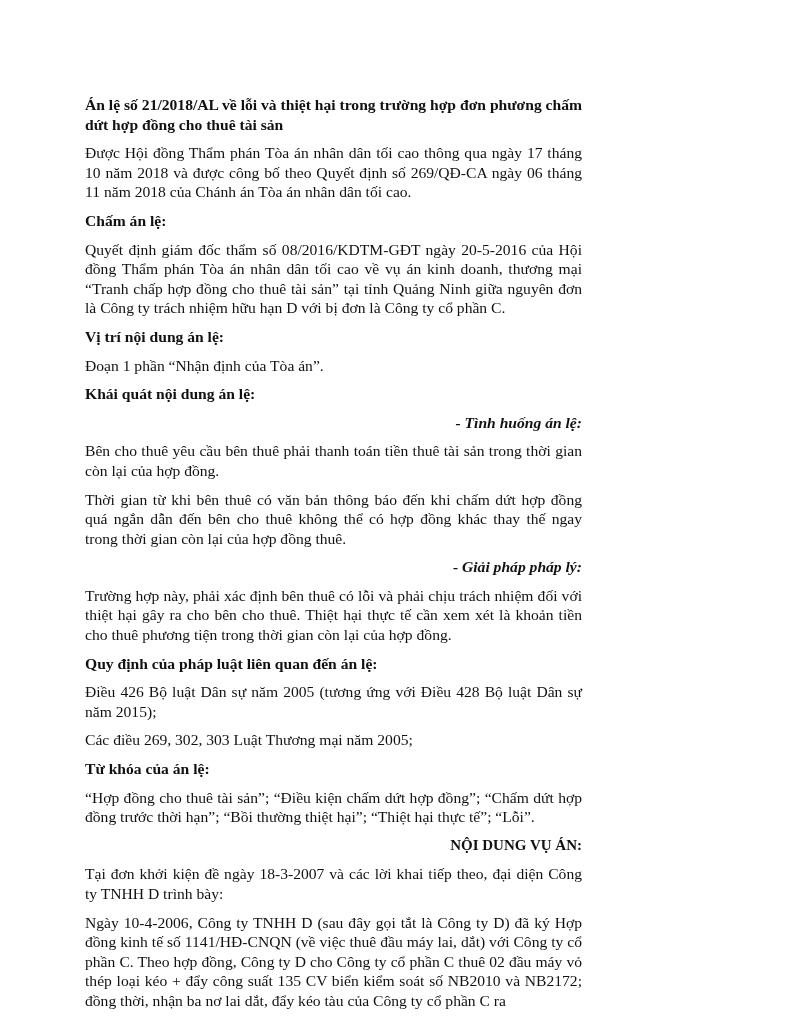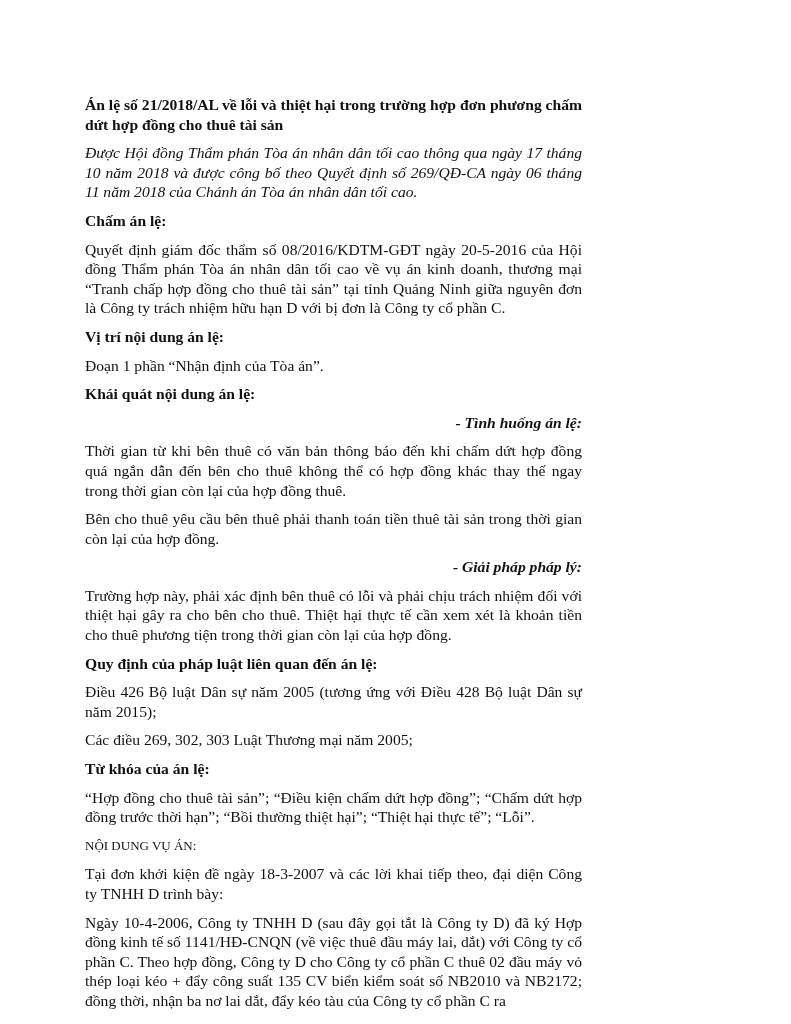--- a/index.html
+++ b/index.html
@@ -27,41 +27,41 @@
     font-size: 15.6px;
     line-height: 19.6px;
     font-weight: bold;
     text-align: justify;
     margin: 0 0 9px 0;
   }
   .para {
     text-align: justify;
     margin: 0 0 9px 0;
   }
-  .italic { font-style: italic; }
+  .italic { }
   .section-heading {
     font-size: 15.6px;
     line-height: 19.6px;
     font-weight: bold;
     text-align: left;
     margin: 0 0 9px 0;
   }
   .sub-heading {
     font-size: 15.6px;
     line-height: 19.6px;
     font-weight: bold;
     font-style: italic;
     text-align: right;
     margin: 0 0 9px 0;
   }
   .center-heading {
-    font-size: 13px;
+    font-size: 15px;
     line-height: 19.6px;
-    font-weight: normal;
-    text-align: left;
+    font-weight: bold;
+    text-align: right;
     margin: 0 0 9px 0;
   }
 </style>
 </head>
 <body>
 
 <div class="page">
 
   <h1 class="doc-title">Án lệ số 21/2018/AL về lỗi và thiệt hại trong trường hợp đơn phương chấm dứt hợp đồng cho thuê tài sản</h1>
 
@@ -73,23 +73,23 @@
 
   <h2 class="section-heading">Vị trí nội dung án lệ:</h2>
 
   <p class="para">Đoạn 1 phần “Nhận định của Tòa án”.</p>
 
   <h2 class="section-heading">Khái quát nội dung án lệ:</h2>
 
   <h3 class="sub-heading">- Tình huống án lệ:</h3>
 
 
+  <p class="para">Bên cho thuê yêu cầu bên thuê phải thanh toán tiền thuê tài sản trong thời gian còn lại của hợp đồng.</p>
+
   <p class="para">Thời gian từ khi bên thuê có văn bản thông báo đến khi chấm dứt hợp đồng quá ngắn dẫn đến bên cho thuê không thể có hợp đồng khác thay thế ngay trong thời gian còn lại của hợp đồng thuê.</p>
-
-  <p class="para">Bên cho thuê yêu cầu bên thuê phải thanh toán tiền thuê tài sản trong thời gian còn lại của hợp đồng.</p>
 
   <h3 class="sub-heading">- Giải pháp pháp lý:</h3>
 
   <p class="para">Trường hợp này, phải xác định bên thuê có lỗi và phải chịu trách nhiệm đối với thiệt hại gây ra cho bên cho thuê. Thiệt hại thực tế cần xem xét là khoản tiền cho thuê phương tiện trong thời gian còn lại của hợp đồng.</p>
 
   <h2 class="section-heading">Quy định của pháp luật liên quan đến án lệ:</h2>
 
   <p class="para">Điều 426 Bộ luật Dân sự năm 2005 (tương ứng với Điều 428 Bộ luật Dân sự năm 2015);</p>
 
   <p class="para">Các điều 269, 302, 303 Luật Thương mại năm 2005;</p>

